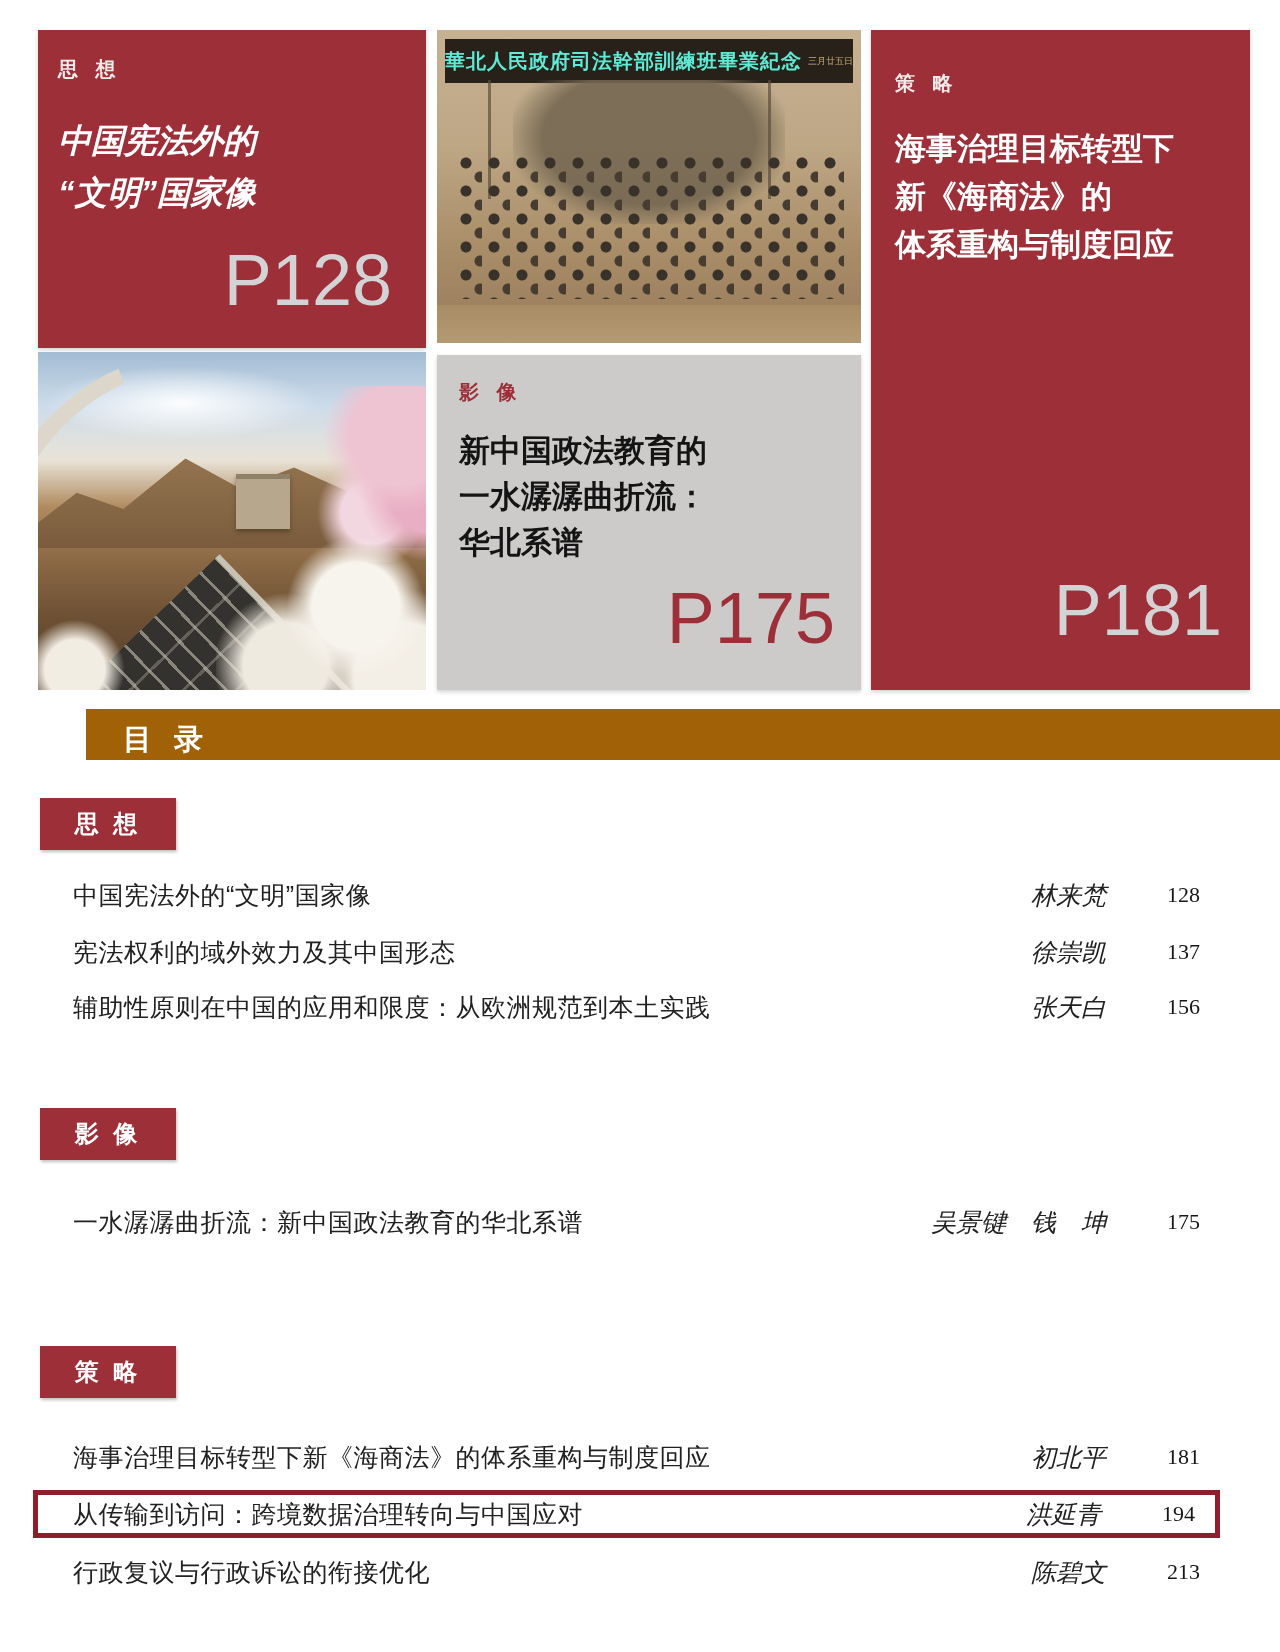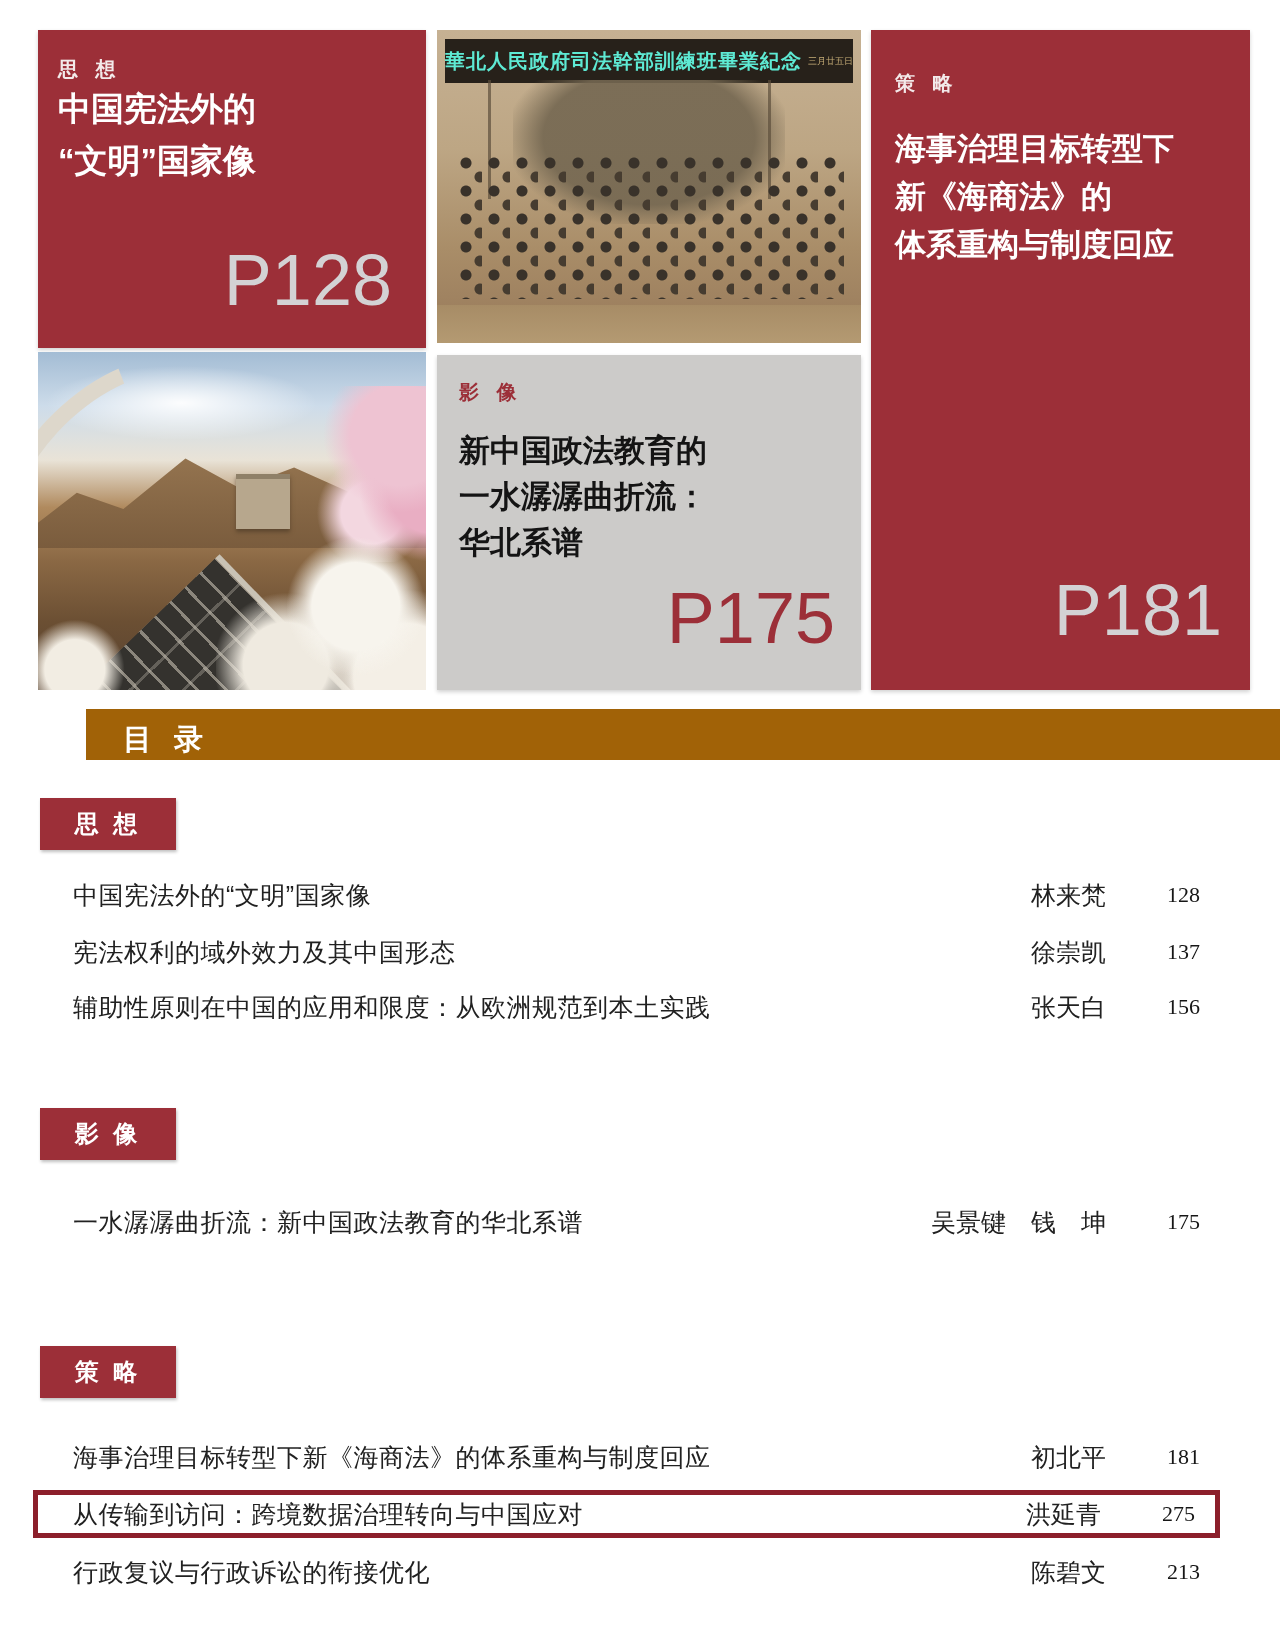--- a/index.html
+++ b/index.html
@@ -10,21 +10,21 @@
   .tile{position:absolute;box-sizing:border-box;box-shadow:0 2px 4px rgba(0,0,0,.18);}
   .tile.red{background:#9c2f38;color:#ffffff;}
   .tile.gray{background:#cccbc9;color:#1c1c1c;}
   .tile-tag{font-size:20px;font-weight:bold;letter-spacing:6px;}
   .tile.red .tile-tag{color:#f3eaea;}
   .tile.gray .tile-tag{color:#9c2f38;}
   .tile-title{font-weight:bold;}
   .tile-page{position:absolute;font-family:Liberation Sans, sans-serif;font-weight:500;line-height:1;}
 
   #tile-thought{left:38px;top:30px;width:388px;height:318px;padding:26px 20px;}
-  #tile-thought .tile-title{font-size:33px;line-height:52px;}
+  #tile-thought .tile-title{margin-top:32px;font-size:33px;line-height:52px;font-style:italic;}
   #tile-thought .tile-page{right:34px;bottom:32px;font-size:72px;color:#d3d2d4;}
 
   #tile-strategy{left:871px;top:30px;width:379px;height:660px;padding:40px 24px;}
   #tile-strategy .tile-title{margin-top:28px;font-size:31px;line-height:48px;}
   #tile-strategy .tile-page{right:28px;bottom:44px;font-size:72px;color:#d3d2d4;}
 
   #tile-image{left:437px;top:355px;width:424px;height:335px;padding:24px 22px;}
   #tile-image .tile-title{margin-top:22px;font-size:31px;line-height:46px;color:#141414;}
   #tile-image .tile-page{right:26px;bottom:36px;font-size:72px;color:#9c2f38;}
 
@@ -84,21 +84,21 @@
 
   .section-badge{position:absolute;left:40px;width:136px;height:52px;background:#9c2f38;
     color:#ffffff;font-size:24px;font-weight:bold;letter-spacing:4px;
     display:flex;align-items:center;justify-content:center;box-shadow:1px 2px 3px rgba(0,0,0,.25);}
   #badge-thought{top:798px;}
   #badge-image{top:1108px;}
   #badge-strategy{top:1346px;}
 
   .toc-row{position:absolute;left:38px;width:1182px;height:46px;display:flex;align-items:center;box-sizing:border-box;}
   .toc-row .row-title{flex:1;margin-left:35px;font-size:25px;color:#212121;letter-spacing:.5px;white-space:nowrap;overflow:hidden;}
-  .toc-row .row-authors{font-size:25px;color:#212121;text-align:right;margin-right:36px;white-space:nowrap;}
+  .toc-row .row-authors{font-size:25px;color:#212121;text-align:right;margin-right:36px;white-space:nowrap;font-style:italic;}
   .toc-row .row-page{width:78px;padding-right:20px;box-sizing:border-box;text-align:right;
     font-family:"Liberation Serif",serif;font-size:22px;color:#161616;}
   #row-1{top:872px;} #row-2{top:929px;} #row-3{top:984px;}
   #row-4{top:1199px;}
   #row-5{top:1434px;} #row-7{top:1549px;}
   #row-6{top:1490px;left:33px;width:1187px;height:48px;border:5px solid #8c1f2b;}
   #row-6 .row-title{}
 </style>
 </head>
 <body>
@@ -188,21 +188,21 @@
   </div>
 
   <div class="toc-row" id="row-5">
     <span class="row-title">海事治理目标转型下新《海商法》的体系重构与制度回应</span>
     <span class="row-authors">初北平</span>
     <span class="row-page">181</span>
   </div>
   <div class="toc-row" id="row-6">
     <span class="row-title">从传输到访问：跨境数据治理转向与中国应对</span>
     <span class="row-authors">洪延青</span>
-    <span class="row-page">275</span>
+    <span class="row-page">194</span>
   </div>
   <div class="toc-row" id="row-7">
     <span class="row-title">行政复议与行政诉讼的衔接优化</span>
     <span class="row-authors">陈碧文</span>
     <span class="row-page">213</span>
   </div>
 
 </div>
 
 </body></html>

